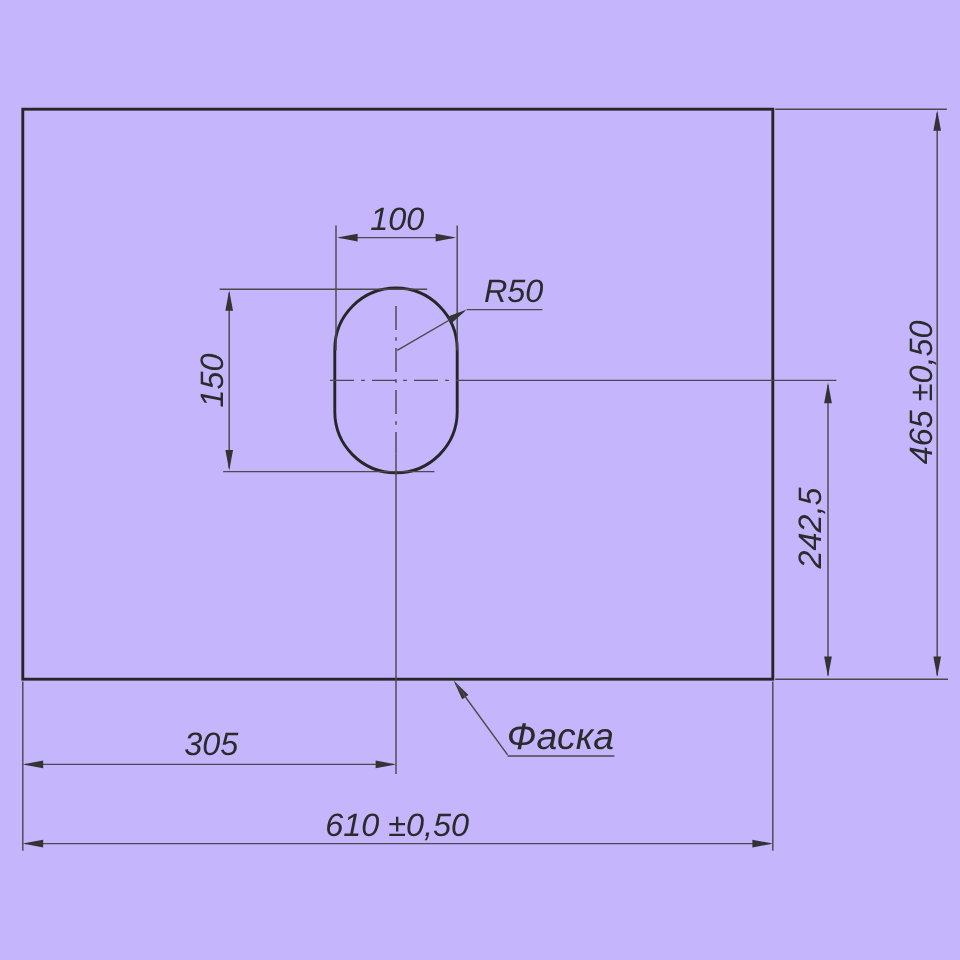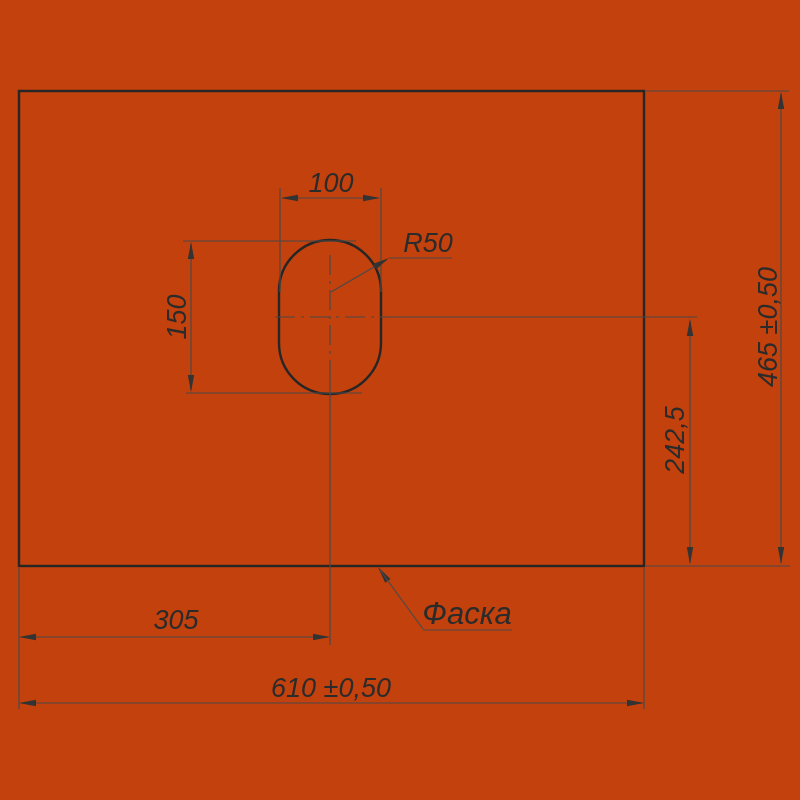--- a/index.html
+++ b/index.html
@@ -7,21 +7,21 @@
     padding: 0;
     width: 800px;
     height: 800px;
     background: #ffffff;
     overflow: hidden;
   }
   .canvas {
     position: relative;
     width: 800px;
     height: 800px;
-    background: #c2410c;
+    background: #c4b5fd;
     font-family: "Liberation Sans", sans-serif;
   }
   svg { display: block; }
   text {
     font-family: "Liberation Sans", "DejaVu Sans", sans-serif;
     font-style: italic;
     fill: #2b2b2b;
   }
   .dim-text  { font-size: 27px; }
   .note-text { font-size: 31px; }

